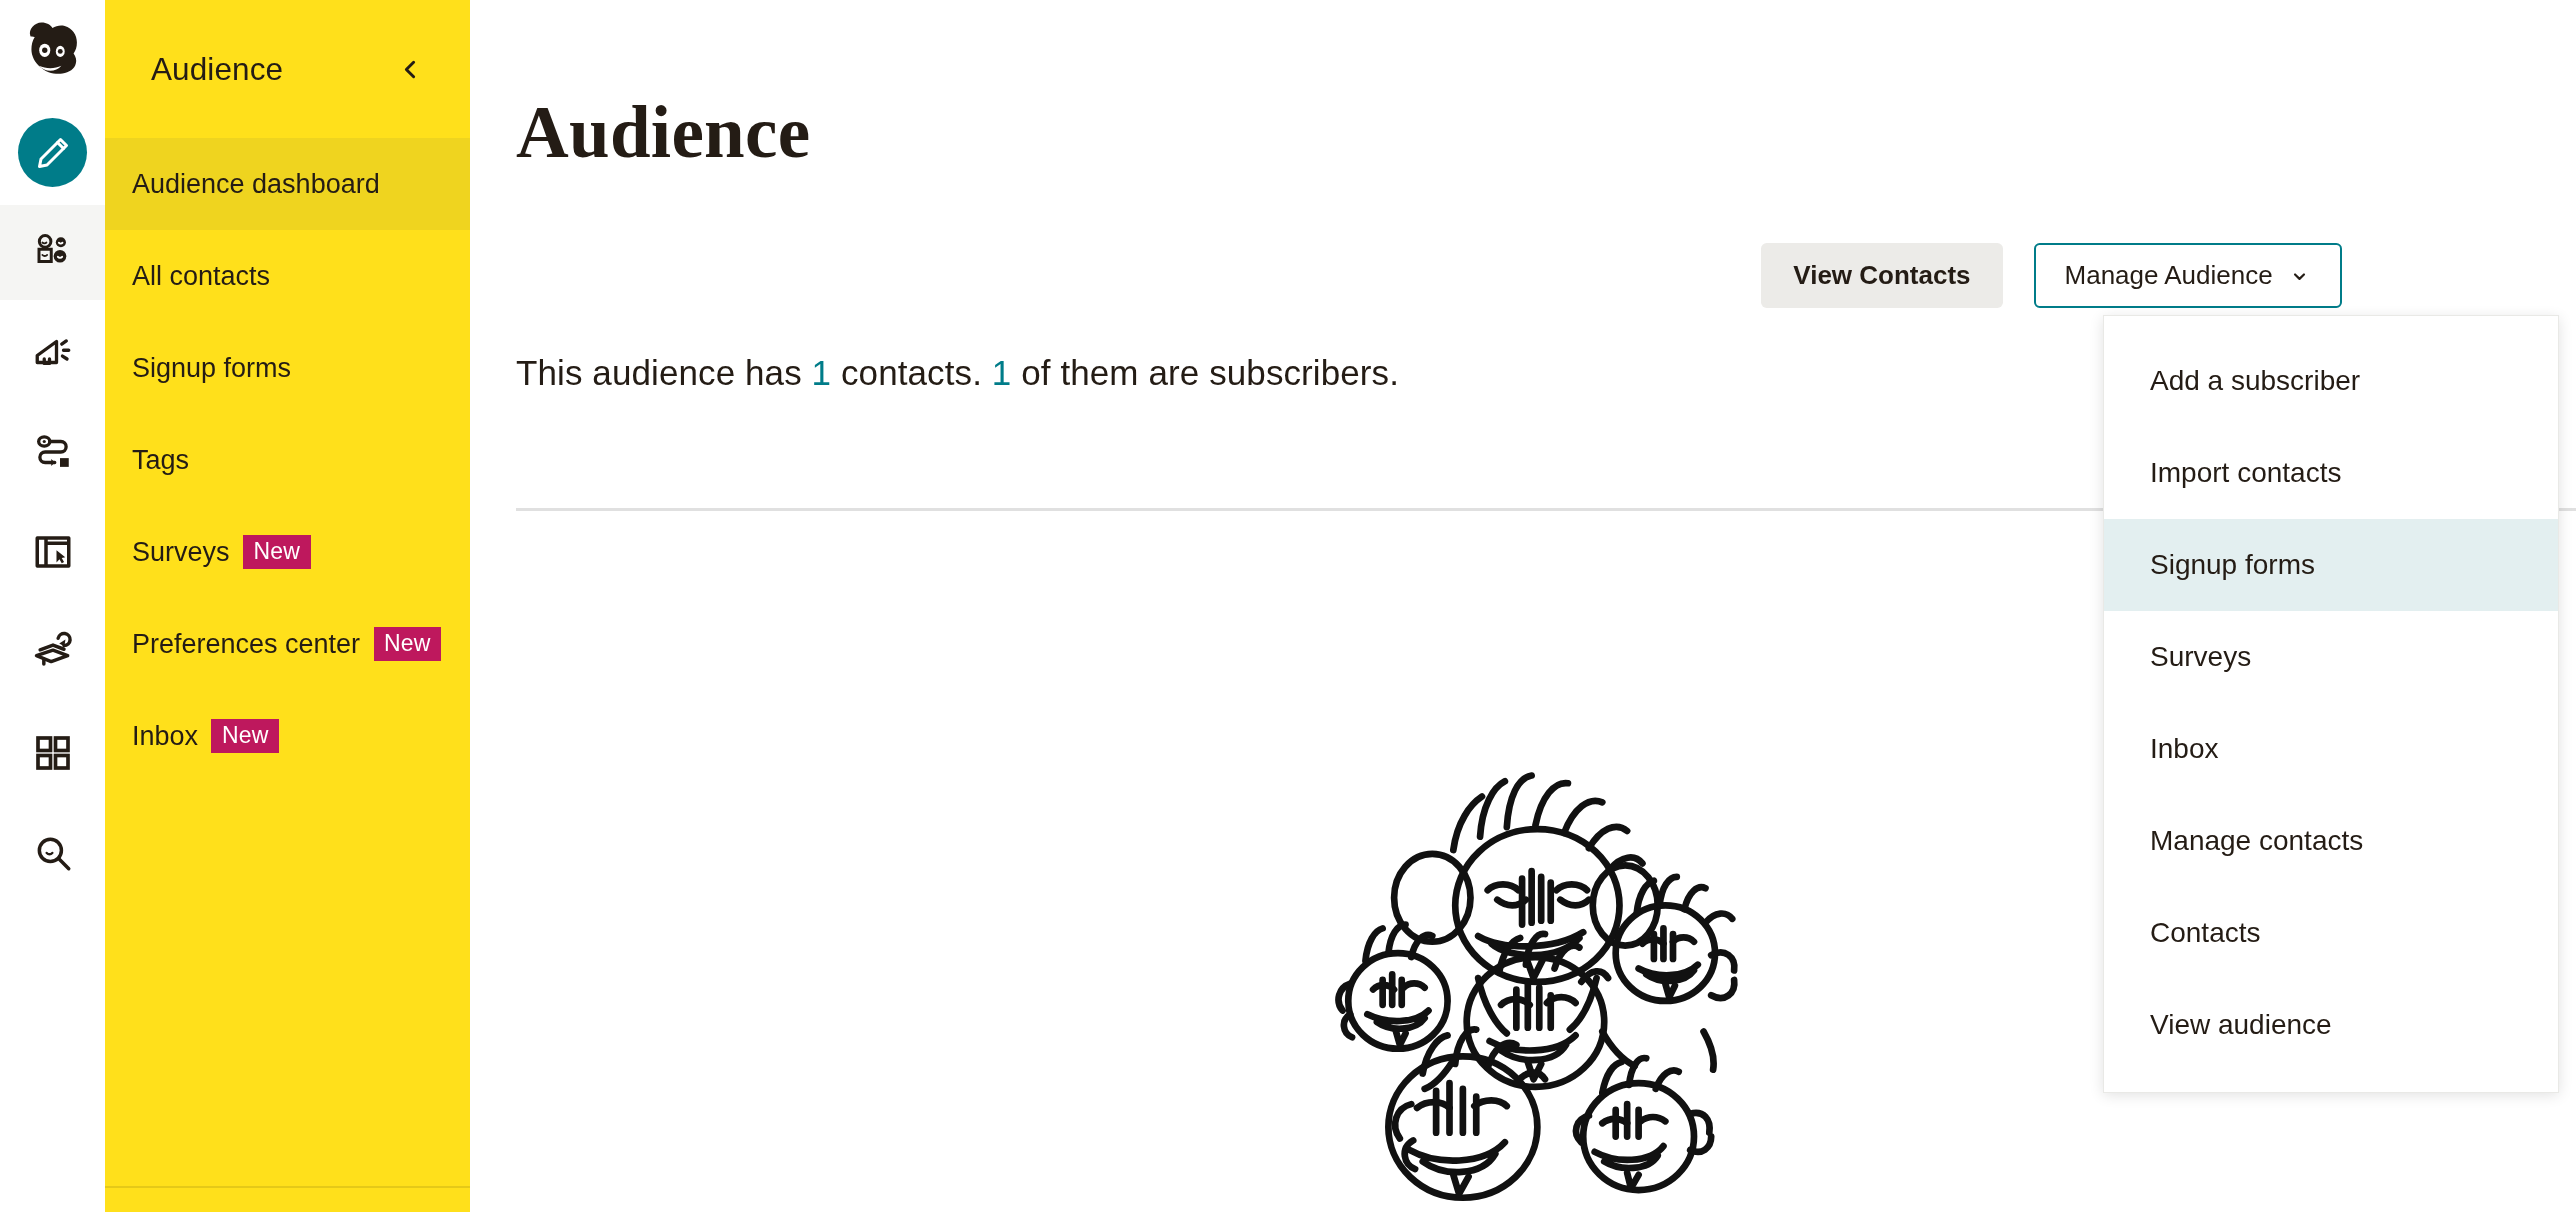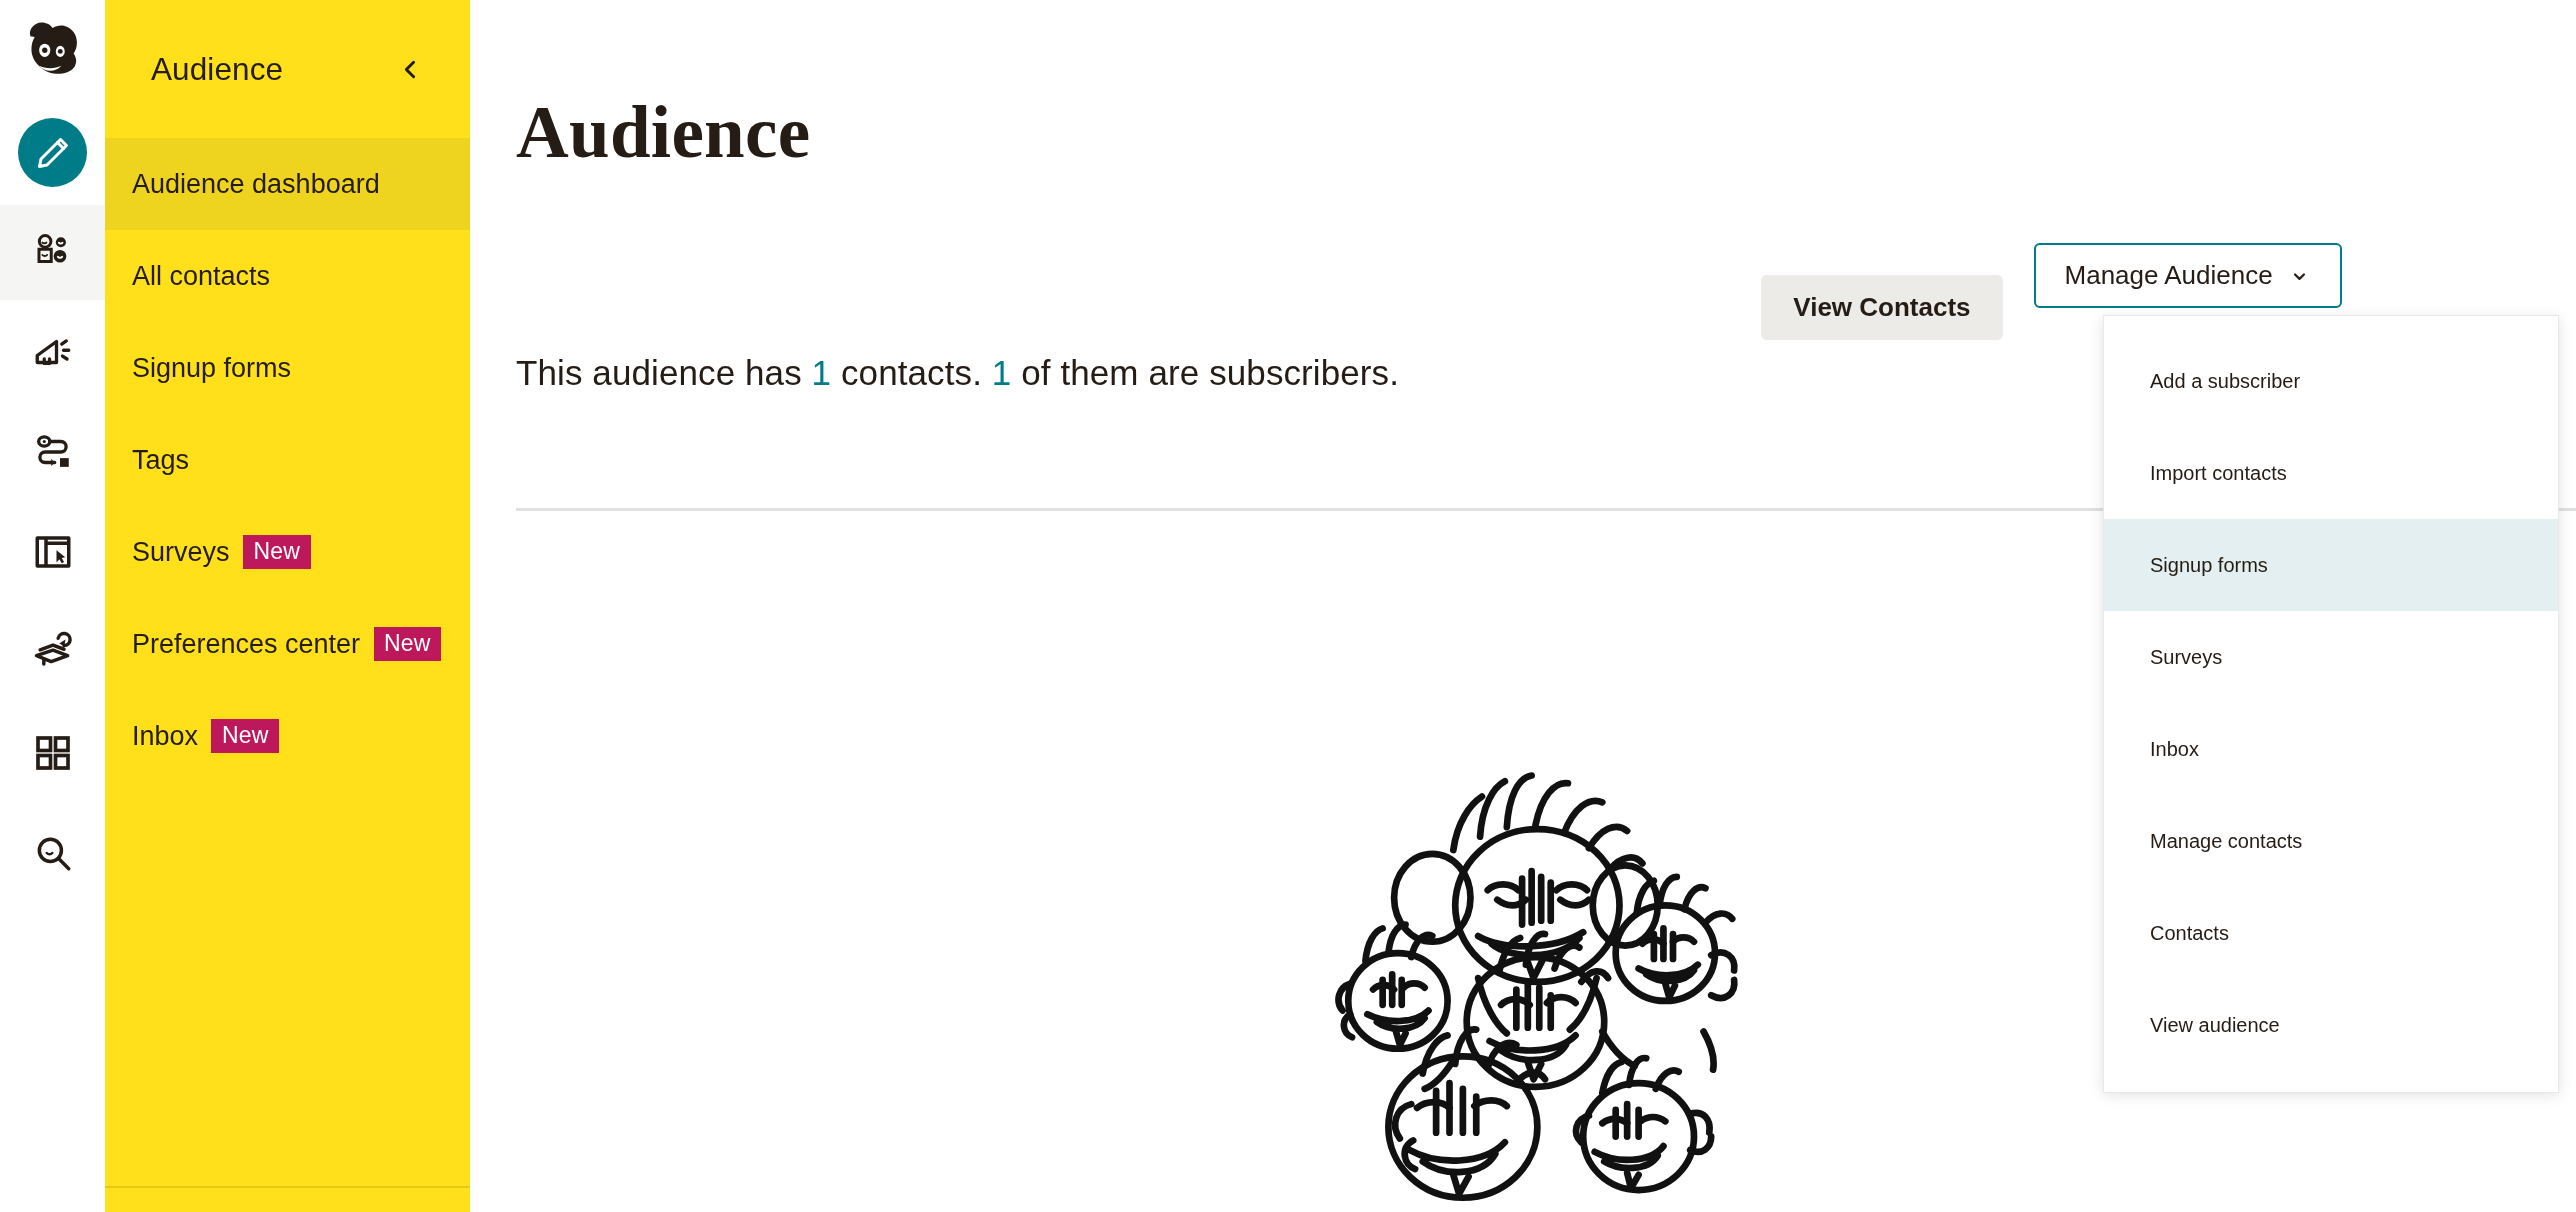--- a/index.html
+++ b/index.html
@@ -73,21 +73,20 @@
     display: flex; align-items: stretch; gap: 0;
   }
   .btn {
     font-size: 26px; display: flex; align-items: center; justify-content: center;
     cursor: pointer; white-space: nowrap;
   }
   #view-contacts-button {
     background: #ecebe8; color: #241c15; font-weight: bold;
     border-radius: 5.7px; padding: 0 32px; height: 65px;
     margin-right: 31px;
-    margin-top: 32px;
   }
   #manage-audience-button {
     background: #ffffff; color: #241c15;
     border: 2.9px solid #007c89; border-radius: 5.7px;
     padding: 4px 29px; height: 65px; gap: 15.3px; justify-content: center;
   }
 
   #summary-line {
     position: absolute; left: 46px; top: 353px;
     font-size: 35px; color: #241c15; letter-spacing: 0.1px;
@@ -107,21 +106,21 @@
   
   #manage-audience-menu {
     position: absolute; left: 2103px; top: 315px;
     width: 456px; background: #ffffff;
     border: 1px solid #e9e9e6;
     box-shadow: 0 2.9px 13.4px rgba(0,0,0,0.12);
     padding: 19px 0 21px 0; z-index: 20;
   }
   .menu-item {
     height: 92px; display: flex; align-items: center;
-    padding: 0 46px; font-size: 20px; color: #241c15;
+    padding: 0 46px; font-size: 28px; color: #241c15;
     cursor: pointer; white-space: nowrap;
   }
   .menu-item.highlight { background: #e3eff0; }
 </style>
 </head>
 <body>
 
 <div id="app">
 
   <div id="icon-rail">

